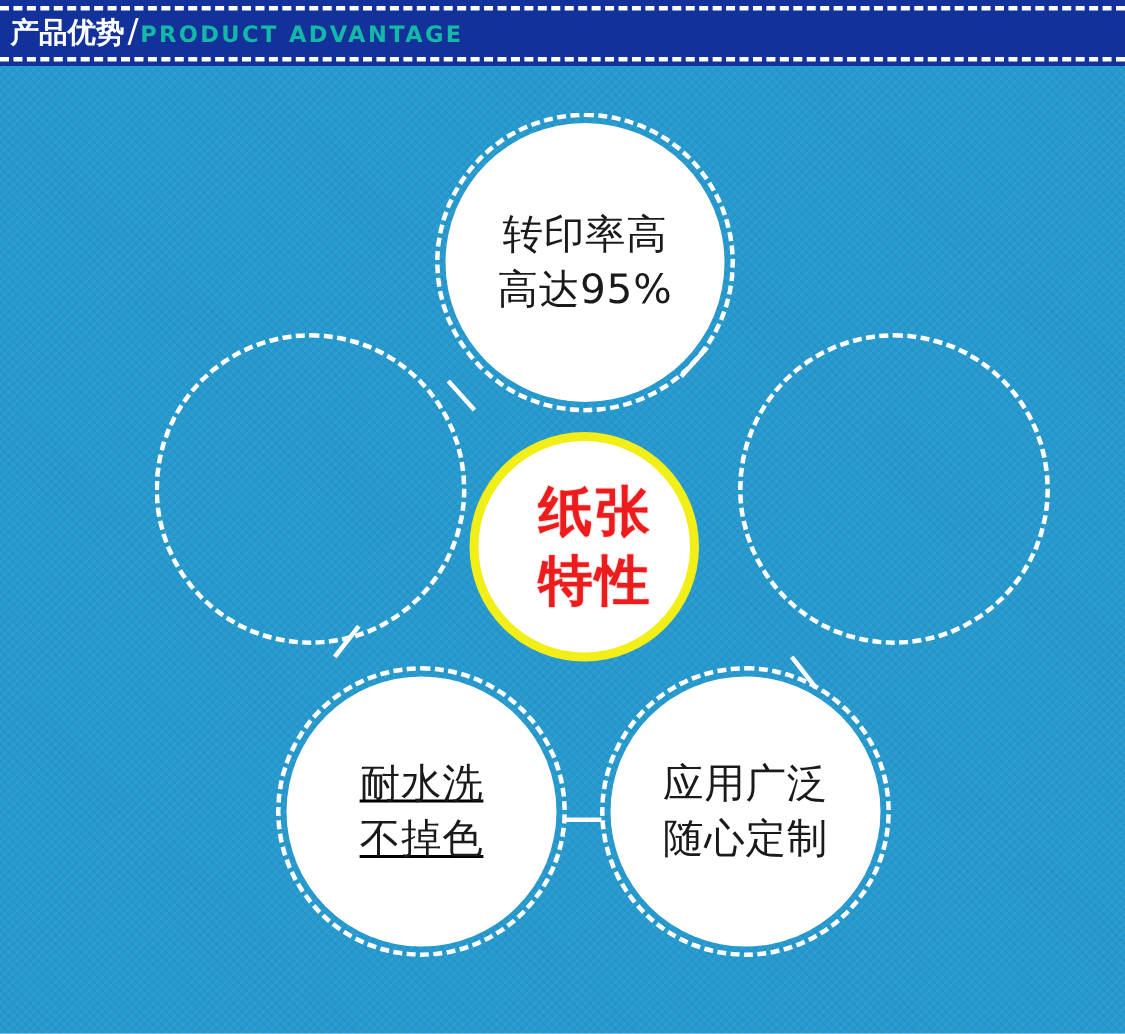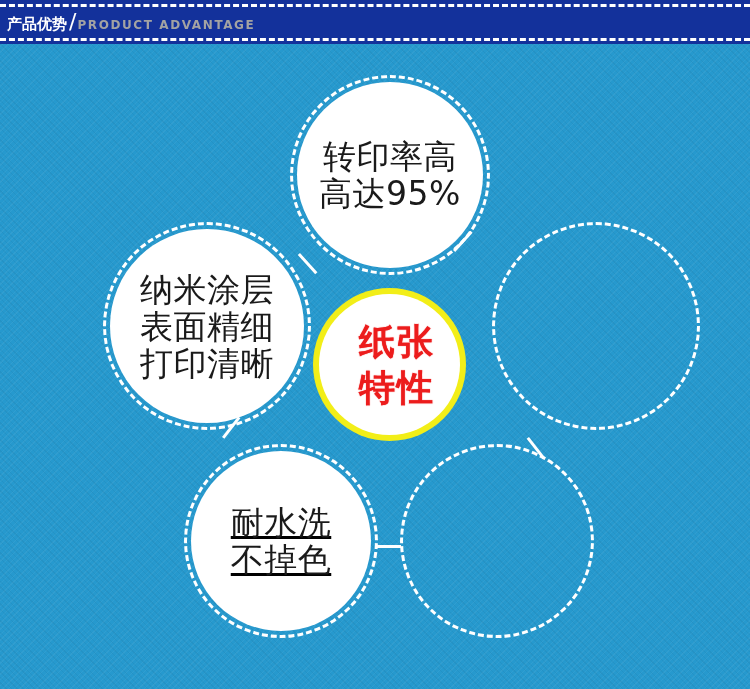--- a/index.html
+++ b/index.html
@@ -45,37 +45,37 @@
   .banner-text {
     position: absolute;
     left: 7px;
     top: 8px;
     height: 28px;
     display: flex;
     align-items: baseline;
     white-space: nowrap;
   }
   .banner-cn {
-    font-size: 15px;
+    font-size: 19px;
     font-weight: bold;
     color: #ffffff;
     letter-spacing: 0px;
     line-height: 28px;
   }
   .banner-slash {
     font-size: 22px;
     color: #ffffff;
     margin: 0 1px 0 2px;
     line-height: 28px;
     font-weight: normal;
   }
   .banner-en {
-    font-size: 12px;
+    font-size: 15px;
     font-weight: bold;
-    color: #a3a3a3;
+    color: #14b8a6;
     letter-spacing: 1.6px;
     line-height: 28px;
   }
 
   
   .body-bg {
     position: absolute;
     left: 0;
     top: 44px;
     width: 750px;
@@ -116,21 +116,21 @@
     border-radius: 50%;
     background: #ffffff;
     box-sizing: border-box;
     display: flex;
     align-items: center;
     justify-content: center;
   }
   .disc-text {
     text-align: center;
     color: #1a1a1a;
-    font-size: 33px;
+    font-size: 27px;
     line-height: 37px;
     white-space: pre-line;
     letter-spacing: 0.5px;
   }
   .disc.align-left .disc-text { text-align: left; padding-left: 6px; }
 
   
   .center-ring {
     position: absolute;
     border-radius: 50%;
@@ -182,35 +182,34 @@
     <div class="connector" style="left:529px; top:437px; width:26px; transform:rotate(52deg);"></div>
     <div class="connector" style="left:377px; top:545px; width:24px; transform:rotate(0deg);"></div>
 
     <div class="ring" style="left:290px; top:75px; width:200px; height:200px;"></div>
     <div class="disc" style="left:297px; top:82px; width:186px; height:186px;">
       <span class="disc-text">转印率高
 高达95%</span>
     </div>
 
     <div class="ring" style="left:103px; top:222px; width:208px; height:208px;"></div>
-    <div class="disc" style="left:110px; top:229px; width:194px; height:194px;">
-      <span class="disc-text">纳米涂层
-表面精细
-打印清晰</span>
-    </div>
 
     <div class="ring" style="left:492px; top:222px; width:208px; height:208px;"></div>
 
     <div class="ring" style="left:184px; top:444px; width:194px; height:194px;"></div>
     <div class="disc" style="left:191px; top:451px; width:180px; height:180px;text-decoration:underline;">
       <span class="disc-text">耐水洗
 不掉色</span>
     </div>
 
     <div class="ring" style="left:400px; top:444px; width:194px; height:194px;"></div>
+    <div class="disc" style="left:407px; top:451px; width:180px; height:180px;">
+      <span class="disc-text">应用广泛
+随心定制</span>
+    </div>
 
     <div class="center-ring" style="left:313px; top:288px; width:153px; height:153px;"></div>
     <div class="center-disc" style="left:319px; top:294px; width:141px; height:141px;">
       <span class="center-text">纸张
 特性</span>
     </div>
 
   </div>
 </div>
 

